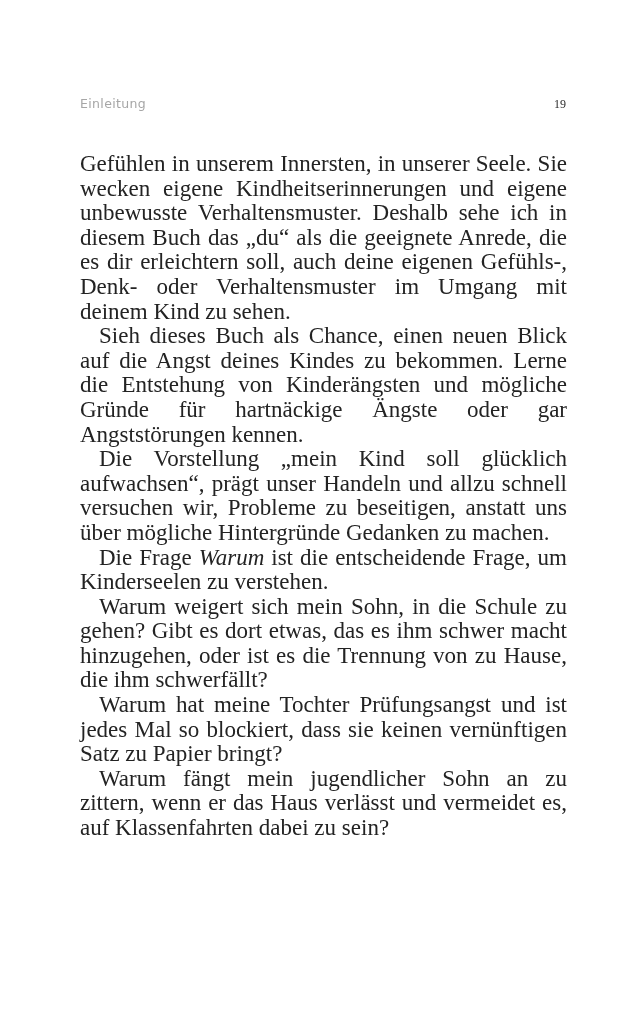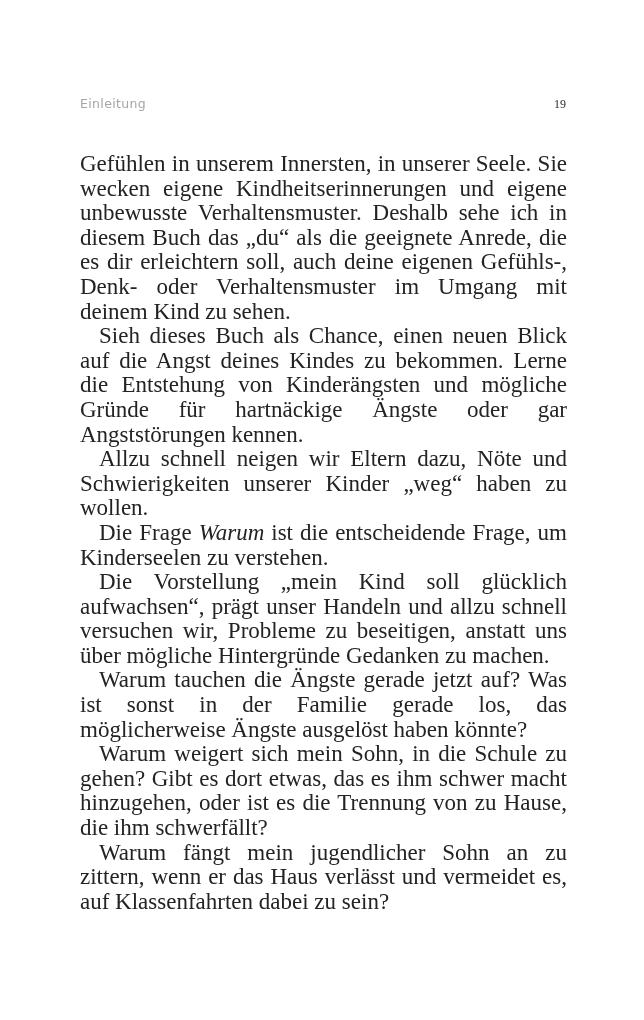--- a/index.html
+++ b/index.html
@@ -81,21 +81,20 @@
 <div class="page">
 
   <header class="running-head">
     <span class="running-head-title">Einleitung</span>
     <span class="folio">19</span>
   </header>
 
   <main class="textblock">
       <p>Gefühlen in unserem Innersten, in unserer Seele. Sie wecken eigene Kindheitserinnerungen und eigene unbewusste Verhaltensmuster. Deshalb sehe ich in diesem Buch das „du“ als die geeignete Anrede, die es dir erleichtern soll, auch deine eigenen Gefühls-, Denk- oder Verhaltensmuster im Umgang mit deinem Kind zu sehen.</p>
       <p class="indent">Sieh dieses Buch als Chance, einen neuen Blick auf die Angst deines Kindes zu bekommen. Lerne die Entstehung von Kinderängsten und mögliche Gründe für hartnäckige Ängste oder gar Angststörungen kennen.</p>
-      <p class="indent">Allzu schnell neigen wir Eltern dazu, Nöte und Schwierigkeiten unserer Kinder „weg“ haben zu wollen.</p>
+      <p class="indent">Die Vorstellung „mein Kind soll glücklich aufwachsen“, prägt unser Handeln und allzu schnell versuchen wir, Probleme zu beseitigen, anstatt uns über mögliche Hintergründe Gedanken zu machen.</p>
       <p class="indent">Die Frage <em>Warum</em> ist die entscheidende Frage, um Kinderseelen zu verstehen.</p>
-      <p class="indent">Die Vorstellung „mein Kind soll glücklich aufwachsen“, prägt unser Handeln und allzu schnell versuchen wir, Probleme zu beseitigen, anstatt uns über mögliche Hintergründe Gedanken zu machen.</p>
-      <p class="indent">Warum tauchen die Ängste gerade jetzt auf? Was ist sonst in der Familie gerade los, das möglicherweise Ängste ausgelöst haben könnte?</p>
       <p class="indent">Warum weigert sich mein Sohn, in die Schule zu gehen? Gibt es dort etwas, das es ihm schwer macht hinzugehen, oder ist es die Trennung von zu Hause, die ihm schwerfällt?</p>
+      <p class="indent">Warum hat meine Tochter Prüfungsangst und ist jedes Mal so blockiert, dass sie keinen vernünftigen Satz zu Papier bringt?</p>
       <p class="indent">Warum fängt mein jugendlicher Sohn an zu zittern, wenn er das Haus verlässt und vermeidet es, auf Klassenfahrten dabei zu sein?</p>
     </main>
 
 </div>
 
 </body></html>

